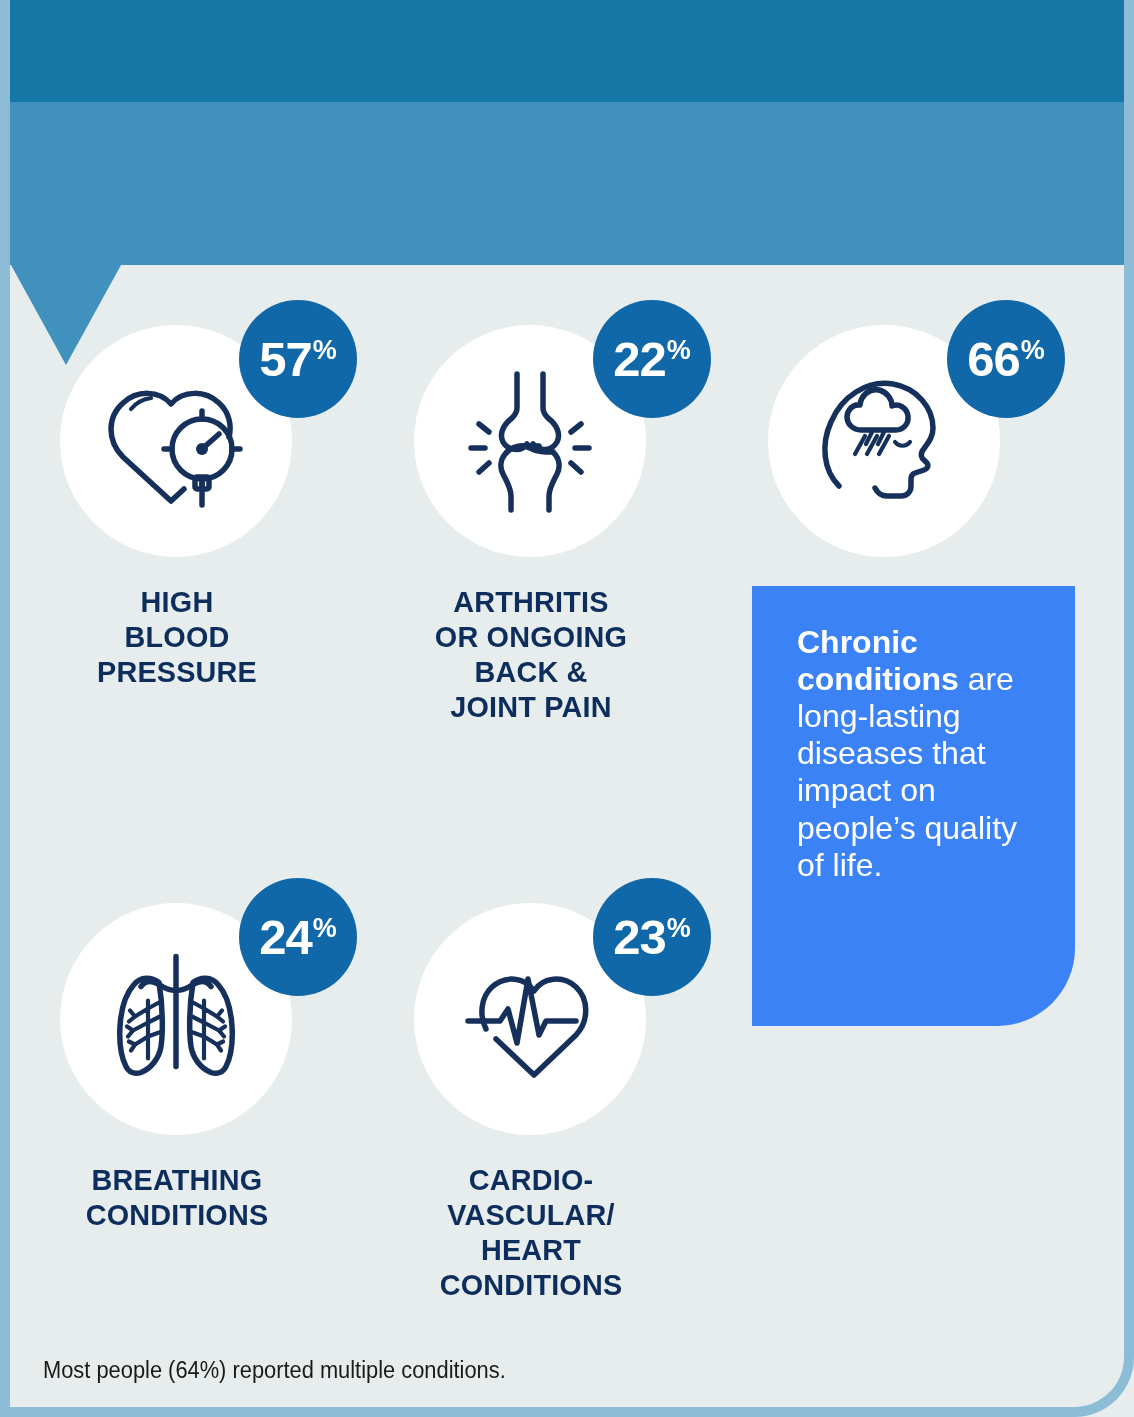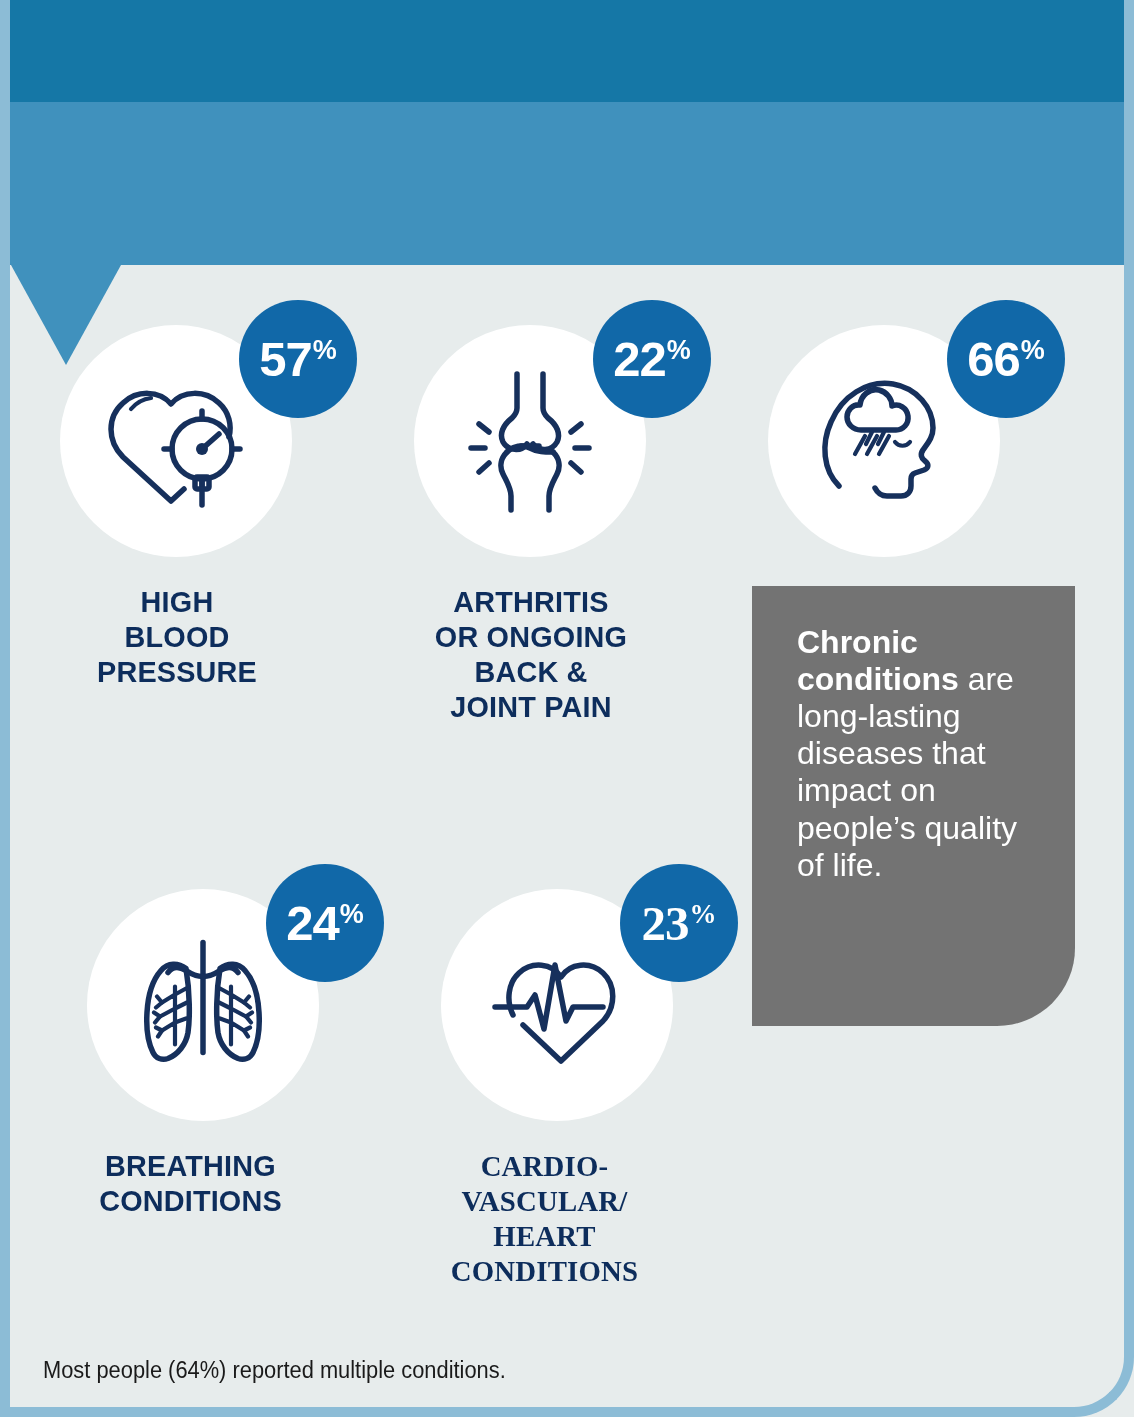--- a/index.html
+++ b/index.html
@@ -177,35 +177,34 @@
     color: #0d2d5c;
     letter-spacing: 0.2px;
     padding: 0 8px;
     white-space: pre-line;
     transform: scaleX(0.96);
   }
 
   
   .row2-card {
     position: absolute;
-    top: 564px;
+    top: 578px;
     width: 354px;
-    padding-left: 27px;
   }
   .row2-card.c1 { left: 0px; }
-  .row2-card.c2 { left: 354px; font-family: Liberation Serif, serif; }
+  .row2-card.c2 { left: 354px; }
 
   
   .callout {
     position: absolute;
     left: 752px;
     top: 586px;
     width: 323px;
     height: 440px;
-    background: #737373;
+    background: #3b82f6;
     border-bottom-right-radius: 78px;
     z-index: 22;
   }
   .callout-text {
     position: absolute;
     left: 45px;
     top: 38px;
     width: 250px;
     font-size: 32px;
     line-height: 1.16;

